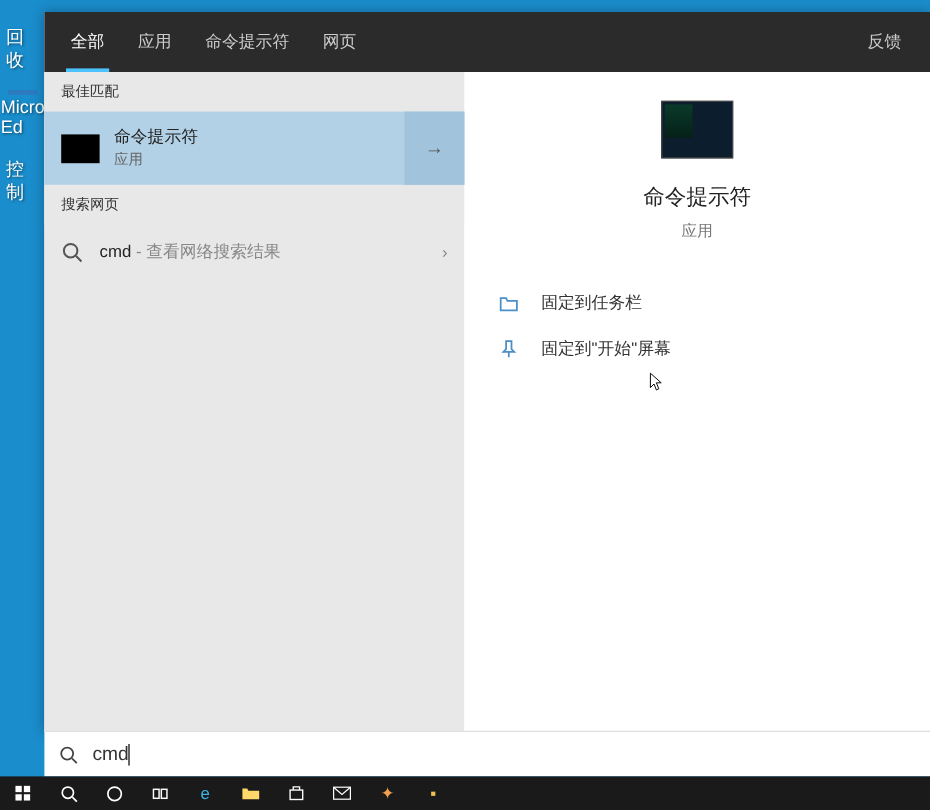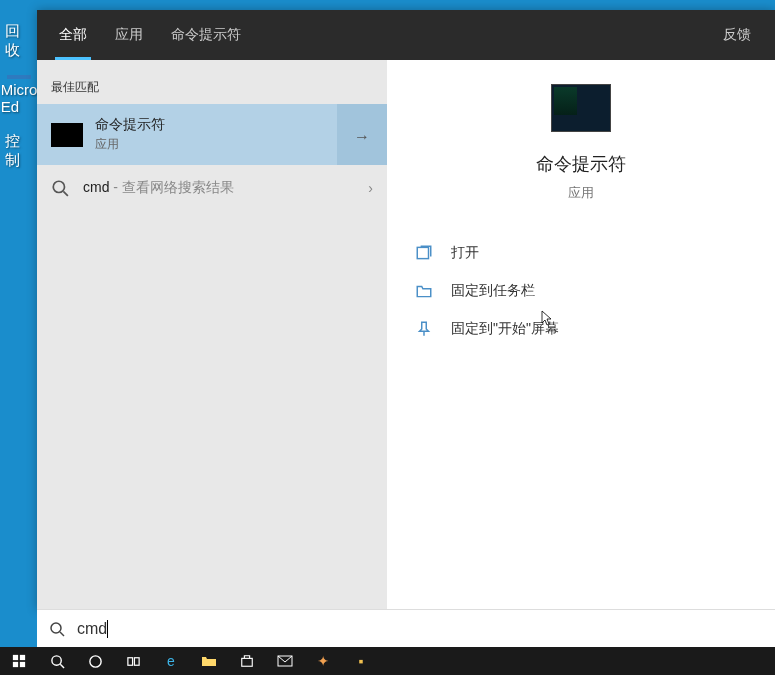--- a/index.html
+++ b/index.html
@@ -17,21 +17,21 @@
     .tab.active { color: #fff; }
     .tab.active::after { content: ''; position: absolute; bottom: 0; left: 10px; right: 10px; height: 3px; background: #4cc2ff; }
     .more-arrow { margin-left: 4px; font-size: 10px; }
     .tabs-spacer { flex: 1; }
     .feedback-btn { color: #ccc; font-size: 14px; padding: 0 16px; cursor: pointer; }
     
     .content-area { flex: 1; display: flex; }
     .left-panel { width: 350px; background: #e8e8e8; display: flex; flex-direction: column; }
     .right-panel { flex: 1; background: #fff; display: flex; flex-direction: column; }
     
-    .section-header { font-size: 12px; color: #333; padding: 8px 14px; background: #e8e8e8; margin-top: 11px; }
+    .section-header { font-size: 12px; color: #333; padding: 8px 14px; background: #e8e8e8; }
     
     .result-item { display: flex; align-items: center; padding: 12px 14px; cursor: pointer; position: relative; }
     .result-item.selected { background: #b3d1e6; }
     .result-item .result-arrow-section { position: absolute; right: 0; top: 0; bottom: 0; width: 50px; display: flex; align-items: center; justify-content: center; }
     .result-item.selected .result-arrow-section { background: #a1c4dc; }
     .result-icon { width: 32px; height: 24px; margin-right: 12px; background: #000; flex-shrink: 0; }
     .result-text { flex: 1; }
     .result-title { font-size: 14px; color: #222; }
     .result-subtitle { font-size: 12px; color: #666; margin-top: 2px; }
     .arrow-icon { font-size: 16px; color: #555; }
@@ -85,37 +85,39 @@
     <div class="icon-img" style="background:#5a7a9a;"></div>
     <div class="icon-label">控制</div>
   </div>
 </div>
 
 <div class="search-panel">
   <div class="tabs">
     <div class="tab active">全部</div>
     <div class="tab">应用</div>
     <div class="tab">命令提示符</div>
+    <div class="tab">网页</div>
     <div class="tabs-spacer"></div>
     <div class="feedback-btn">反馈</div>
   </div>
 
   <div class="content-area">
     <div class="left-panel">
       <div class="section-header">最佳匹配</div>
       <div class="result-item selected">
         <div class="result-icon"></div>
         <div class="result-text">
           <div class="result-title">命令提示符</div>
           <div class="result-subtitle">应用</div>
         </div>
         <div class="result-arrow-section">
           <span class="arrow-icon">→</span>
         </div>
       </div>
+      <div class="section-header">搜索网页</div>
       <div class="web-result">
         <div class="web-search-icon">
           <svg viewBox="0 0 16 16" fill="none" stroke="#555" stroke-width="1.5">
               <circle cx="7" cy="7" r="5"></circle>
               <line x1="11" y1="11" x2="15" y2="15"></line>
             </svg>
         </div>
         <div class="web-text">
           <span class="web-query">cmd</span><span class="web-suffix"> - 查看网络搜索结果</span>
         </div>
@@ -128,29 +130,20 @@
         <div class="preview-icon">
             <div class="preview-inner"></div>
           </div>
         <div class="preview-title">命令提示符</div>
         <div class="preview-subtitle">应用</div>
       </div>
       <div class="actions-list">
         <div class="action-item">
           <div class="action-icon">
             <svg viewBox="0 0 16 16" fill="none" stroke="currentColor" stroke-width="1.3">
-                <rect x="2" y="3" width="10" height="10"></rect>
-                <path d="M5 2 L14 2 L14 11"></path>
-              </svg>
-          </div>
-          <span>打开</span>
-        </div>
-        <div class="action-item">
-          <div class="action-icon">
-            <svg viewBox="0 0 16 16" fill="none" stroke="currentColor" stroke-width="1.3">
                 <path d="M2 4 L6 4 L7 6 L14 6 L14 13 L2 13 Z"></path>
               </svg>
           </div>
           <span>固定到任务栏</span>
         </div>
         <div class="action-item">
           <div class="action-icon">
             <svg viewBox="0 0 16 16" fill="none" stroke="currentColor" stroke-width="1.3">
                 <path d="M6 2 L10 2 L10 8 L12 10 L4 10 L6 8 Z M8 10 L8 14"></path>
               </svg>

